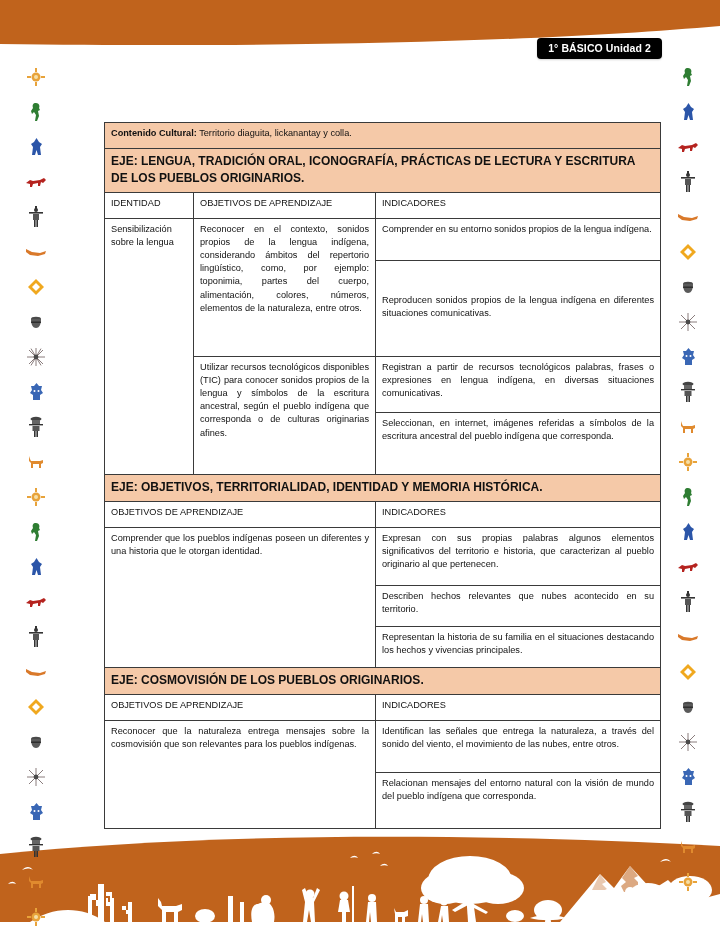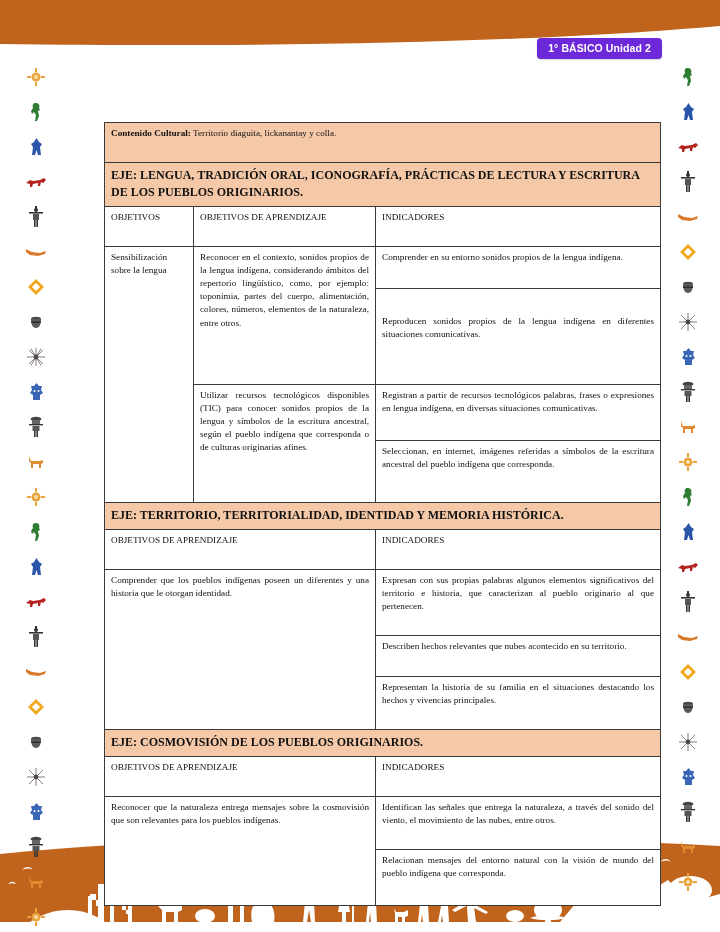--- a/index.html
+++ b/index.html
@@ -21,21 +21,21 @@
     height: 60px;
     overflow: hidden;
     z-index: 1;
   }
   .top-band svg { display: block; }
 
   .unit-badge {
     position: absolute;
     top: 38px;
     right: 58px;
-    background: #6d28d9;
+    background: #000000;
     color: #ffffff;
     font-size: 10.5px;
     font-weight: 700;
     letter-spacing: 0.1px;
     padding: 4px 11px 5px 11px;
     border-radius: 4px;
     z-index: 5;
     white-space: nowrap;
     box-shadow: 0 1px 2px rgba(0,0,0,0.18);
   }
@@ -87,25 +87,24 @@
     top: 122px;
     width: 556px;
     border-collapse: collapse;
     z-index: 3;
     table-layout: fixed;
     background: #ffffff;
   }
   .doc-table td {
     border: 1px solid #3a3a3a;
     vertical-align: top;
-    padding: 4px 6px 22px 6px;
+    padding: 4px 6px 8px 6px;
     font-size: 9.2px;
     line-height: 1.42;
     color: #111111;
-    font-family: Liberation Serif, serif;
   }
   .peach { background: #F5C9A8; }
   .bold  { font-weight: 700; }
   .just  { text-align: justify; }
   .hdr   { font-weight: 400; }
   .eje-row td {
     font-weight: 700;
     font-size: 12px;
     padding-top: 4px;
     padding-bottom: 5px;
@@ -493,21 +492,21 @@
 
     <tr>
       <td class="peach" colspan="3"><span class="bold">Contenido Cultural:</span><span> Territorio diaguita, lickanantay y colla.</span></td>
     </tr>
 
     <tr class="eje-row">
       <td class="peach" colspan="3">EJE: LENGUA, TRADICIÓN ORAL, ICONOGRAFÍA, PRÁCTICAS DE LECTURA Y ESCRITURA DE LOS PUEBLOS ORIGINARIOS.</td>
     </tr>
 
     <tr>
-      <td class="hdr">OBJETIVOS</td>
+      <td class="hdr">IDENTIDAD</td>
       <td class="hdr">OBJETIVOS DE APRENDIZAJE</td>
       <td class="hdr">INDICADORES</td>
     </tr>
 
     <tr>
       <td rowspan="4">Sensibilización sobre la lengua</td>
       <td rowspan="2" class="just" style="height:138px">Reconocer en el contexto, sonidos propios de la lengua indígena, considerando ámbitos del repertorio lingüístico, como, por ejemplo: toponimia, partes del cuerpo, alimentación, colores, números, elementos de la naturaleza, entre otros.</td>
       <td class="just" style="height:42px">Comprender en su entorno sonidos propios de la lengua indígena.</td>
     </tr>
     <tr>
@@ -516,21 +515,21 @@
 
     <tr>
       <td rowspan="2" class="just" style="height:118px">Utilizar recursos tecnológicos disponibles (TIC) para conocer sonidos propios de la lengua y símbolos de la escritura ancestral, según el pueblo indígena que corresponda o de culturas originarias afines.</td>
       <td class="just" style="height:56px">Registran a partir de recursos tecnológicos palabras, frases o expresiones en lengua indígena, en diversas situaciones comunicativas.</td>
     </tr>
     <tr>
       <td class="just" style="height:62px">Seleccionan, en internet, imágenes referidas a símbolos de la escritura ancestral del pueblo indígena que corresponda.</td>
     </tr>
 
     <tr class="eje-row">
-      <td class="peach" colspan="3">EJE: TERRITORIO, TERRITORIALIDAD, IDENTIDAD Y MEMORIA HISTÓRICA.</td>
+      <td class="peach" colspan="3">EJE: OBJETIVOS, TERRITORIALIDAD, IDENTIDAD Y MEMORIA HISTÓRICA.</td>
     </tr>
     <tr>
       <td class="hdr" colspan="2">OBJETIVOS DE APRENDIZAJE</td>
       <td class="hdr">INDICADORES</td>
     </tr>
     <tr>
       <td rowspan="3" colspan="2" class="just" style="height:140px">Comprender que los pueblos indígenas poseen un diferentes y una historia que le otorgan identidad.</td>
       <td class="just" style="height:56px">Expresan con sus propias palabras algunos elementos significativos del territorio e historia, que caracterizan al pueblo originario al que pertenecen.</td>
     </tr>
     <tr>

